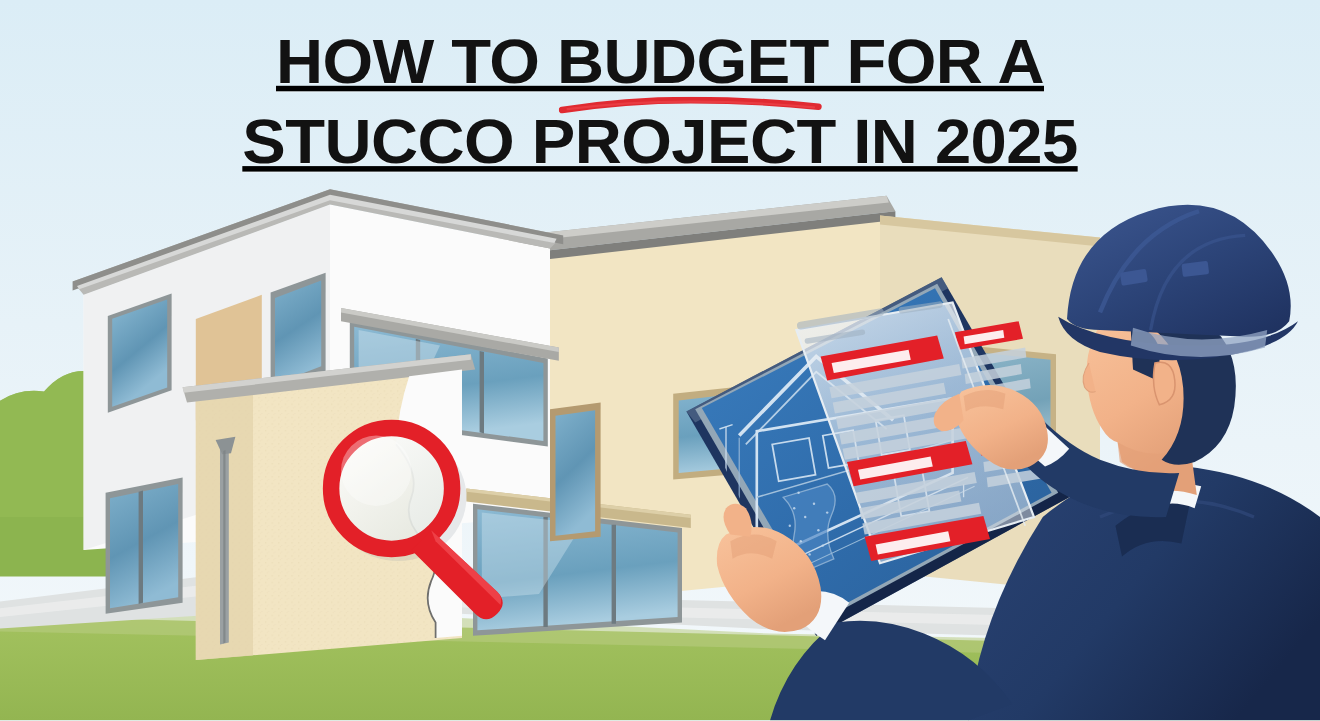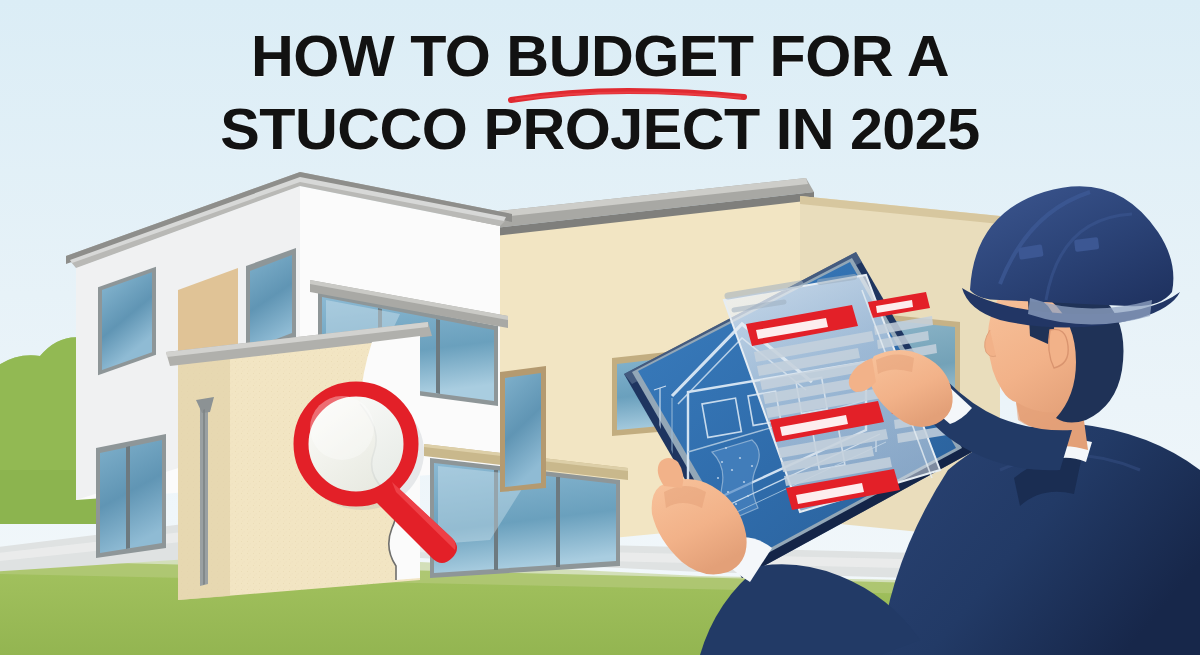--- a/index.html
+++ b/index.html
@@ -11,21 +11,21 @@
   }
   #stage{
     position:relative;width:1200px;height:655px;overflow:hidden;
     background:linear-gradient(180deg,#dcedf5 0%,#e6f2f7 45%,#eef6f9 75%,#f3f8fa 100%);
   }
   svg.scene{position:absolute;left:0;top:0;width:1200px;height:655px;display:block;}
 
   
   #title-block{
     position:absolute;left:0;top:28px;width:1200px;
-    text-align:center;z-index:40;pointer-events:none;
+    text-align:center;z-index:40;pointer-events:none;text-decoration:underline;
   }
   .title-line{
     display:block;
     font-family:"Liberation Sans", sans-serif;
     font-weight:700;
     color:#121212;
     letter-spacing:-0.5px;
     line-height:1.0;
     white-space:nowrap;
     text-shadow:0 1px 0 rgba(255,255,255,.45);

